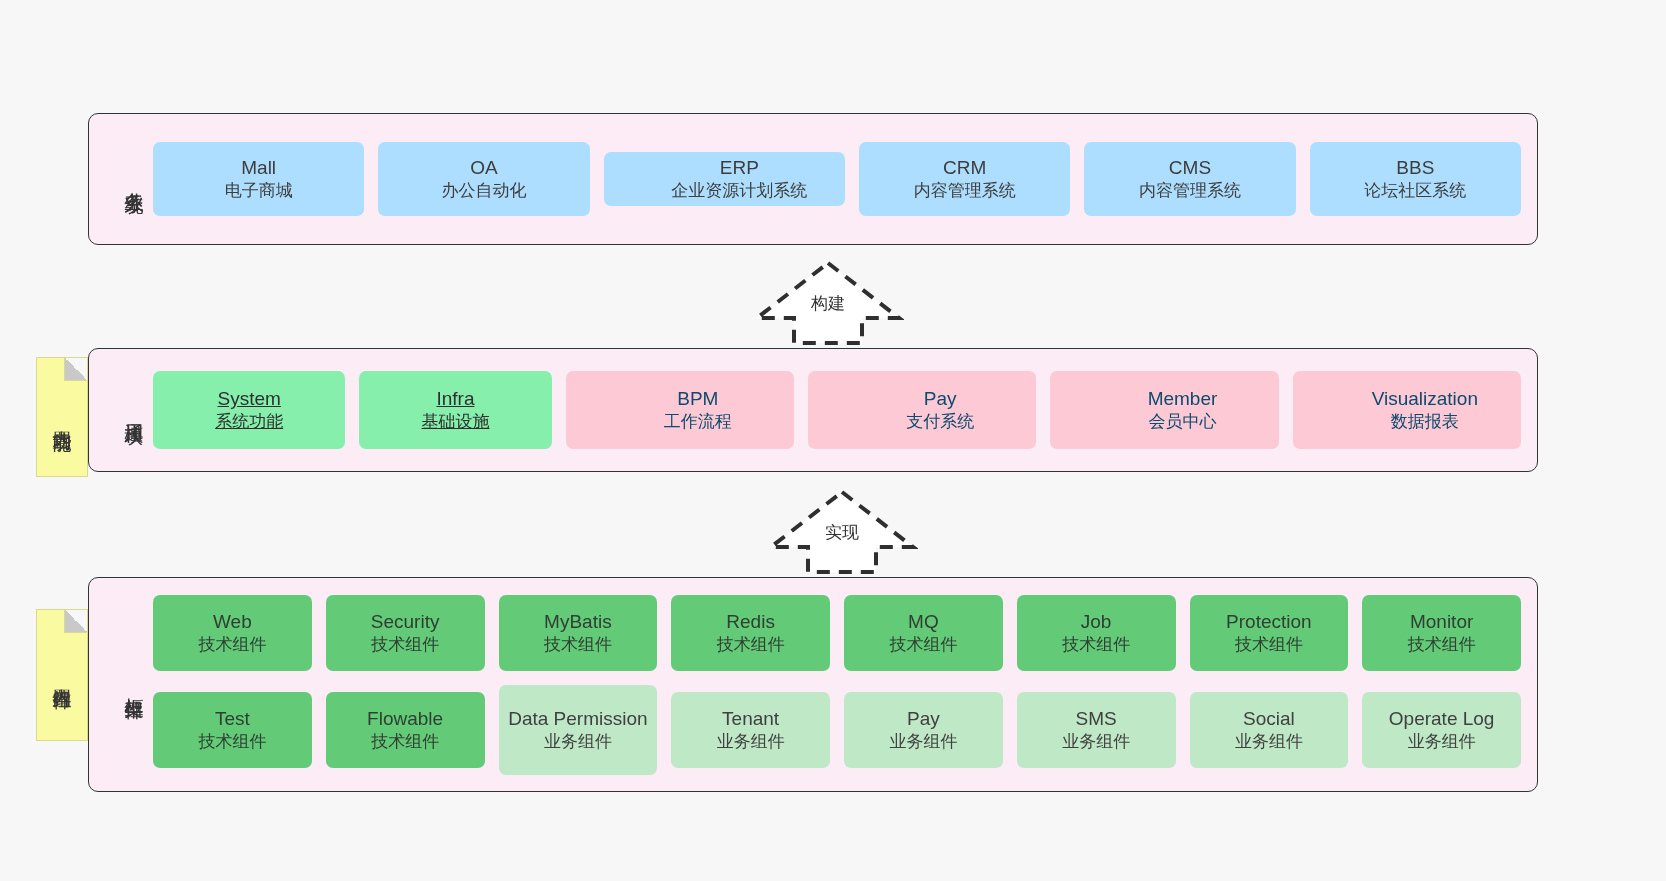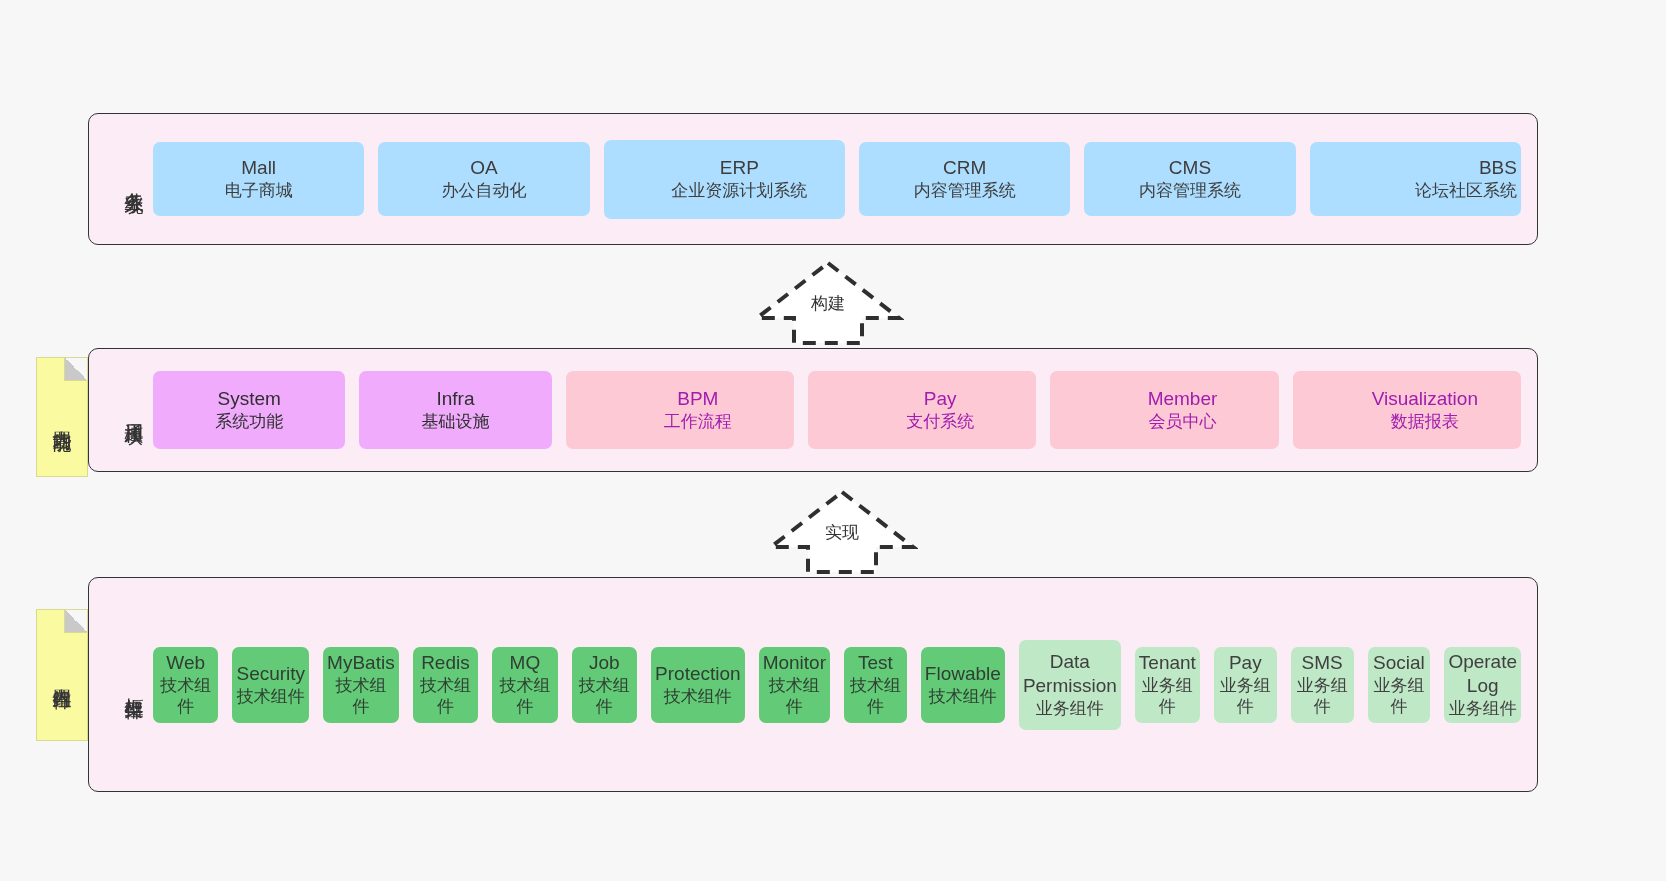--- a/index.html
+++ b/index.html
@@ -36,20 +36,21 @@
   .layer-body {
     flex: 1 1 auto;
     display: flex;
     align-items: center;
     justify-content: space-between;
     gap: 14px;
     padding: 0 16px 0 8px;
     height: 100%;
   }
   .layer-body.two-rows {
+    flex-direction: column;
     justify-content: center;
     gap: 14px;
   }
   .row {
     display: flex;
     align-items: center;
     justify-content: space-between;
     gap: 14px;
     width: 100%;
   }
@@ -63,22 +64,22 @@
     align-items: center;
     justify-content: center;
     text-align: center;
     line-height: 1.26;
     padding: 6px 4px;
   }
   .card .en { font-size: 19px; }
   .card .cn { font-size: 17px; }
 
   .c-blue        { background: #addeff; color: #3d3d3d; }
-  .c-red         { background: #f0abfc; color: #2f2f2f; }
-  .c-pink        { background: #fcc9d4; color: #a21caf; padding-left: 40px; }
+  .c-red         { background: #86efac; color: #2f2f2f; text-decoration: underline; }
+  .c-pink        { background: #fcc9d4; color: #0c4a6e; padding-left: 40px; }
   .c-green       { background: #63ca77; color: #2f3f33; }
   .c-lightgreen  { background: #bfe8c6; color: #404040; }
 
   
   .note {
     position: absolute;
     background: #fafaa0;
     border: 1px solid #d9d98f;
     display: flex;
     align-items: center;
@@ -123,33 +124,33 @@
     <div class="layer-body">
 
       <div class="card c-blue" style="height:74px;">
         <span class="en">Mall</span>
         <span class="cn">电子商城</span>
       </div>
       <div class="card c-blue" style="height:74px;">
         <span class="en">OA</span>
         <span class="cn">办公自动化</span>
       </div>
-      <div class="card c-blue" style="height:79px;padding-left:34px;">
+      <div class="card c-blue" style="height:54px;padding-left:34px;">
         <span class="en">ERP</span>
         <span class="cn">企业资源计划系统</span>
       </div>
       <div class="card c-blue" style="height:74px;">
         <span class="en">CRM</span>
         <span class="cn">内容管理系统</span>
       </div>
       <div class="card c-blue" style="height:74px;">
         <span class="en">CMS</span>
         <span class="cn">内容管理系统</span>
       </div>
-      <div class="card c-blue" style="height:74px;align-items:flex-end;">
+      <div class="card c-blue" style="height:74px;">
         <span class="en">BBS</span>
         <span class="cn">论坛社区系统</span>
       </div>
 
     </div>
   </div>
 
   <div class="arrow" style="left:752px; top:258px; width:152px; height:90px;">
     <svg width="152" height="90" viewBox="0 0 152 90" fill="none">
       <path d="M76 5 L147 60 L110 60 L110 85 L42 85 L42 60 L5 60 Z" fill="#ffffff" stroke="#2f2f2f" stroke-width="4" stroke-dasharray="13 9" stroke-linejoin="miter"></path>

